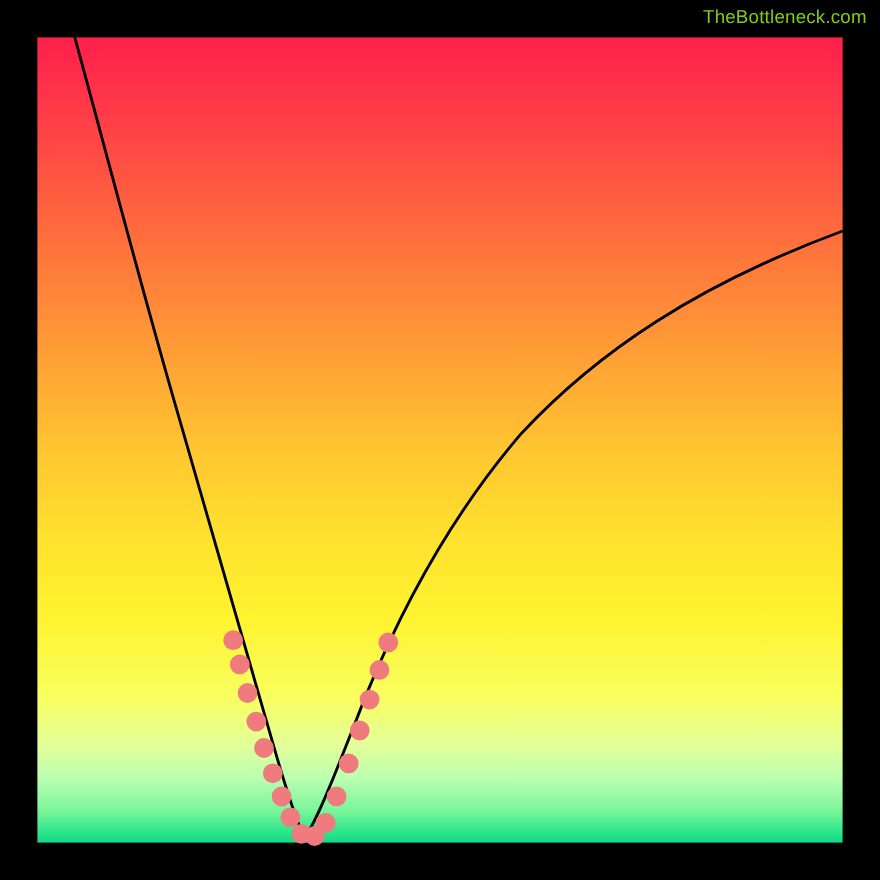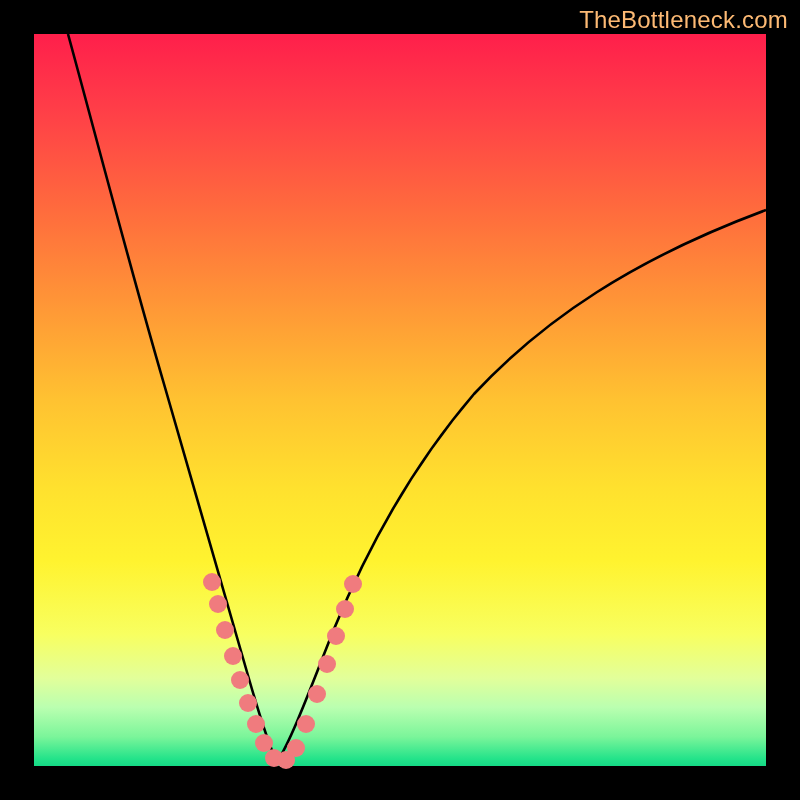--- a/index.html
+++ b/index.html
@@ -47,22 +47,22 @@
     left: 0;
     top: 0;
     width: 732px;
     height: 732px;
     overflow: visible;
   }
   .watermark {
     position: absolute;
     top: 6px;
     right: 12px;
-    color: #fdba74;
-    font-size: 24px;
+    color: #84cc16;
+    font-size: 17px;
     letter-spacing: 0.2px;
     font-weight: 400;
     user-select: none;
   }
 </style>
 </head>
 <body>
 
 <div class="frame">
   <div class="plot-area">

